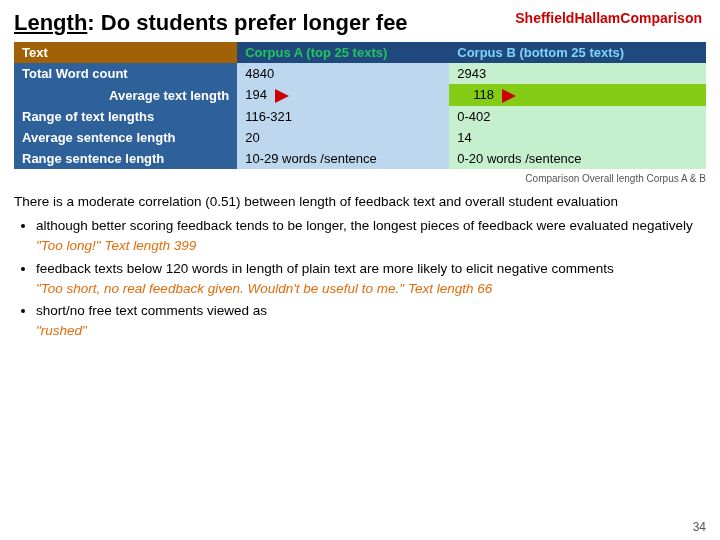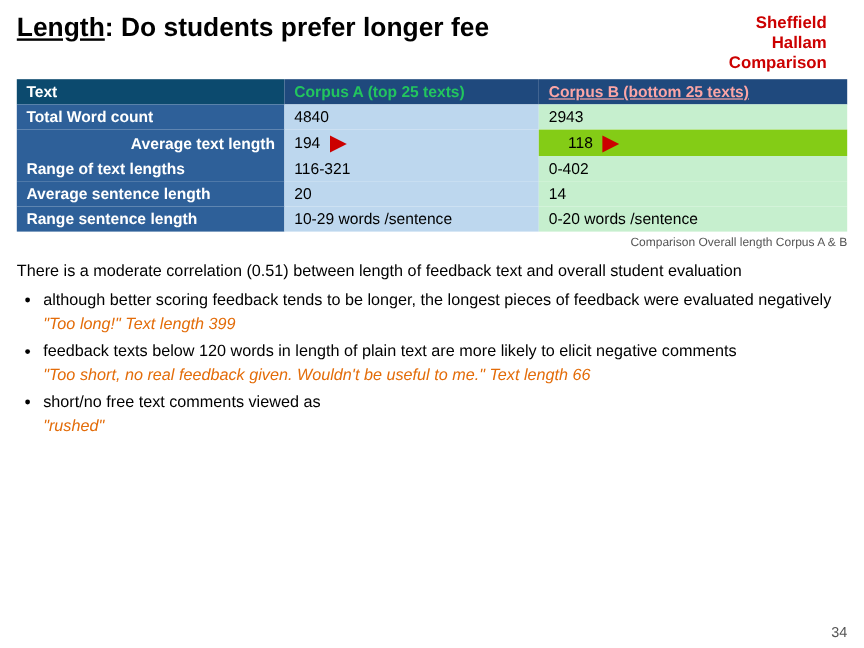--- a/index.html
+++ b/index.html
@@ -11,36 +11,36 @@
       font-size: 13px;
       overflow: hidden;
       position: relative;
     }
 
     
     #header {
       display: flex;
       align-items: flex-start;
       justify-content: space-between;
-      padding: 10px 31px 6px 14px;
+      padding: 10px 18px 6px 14px;
     }
     #title {
       font-size: 22px;
       font-weight: bold;
       color: #000;
       line-height: 1.2;
     }
     #title span.length-word {
       text-decoration: underline;
     }
 
     
     #logo-area {
       display: flex;
-      flex-direction: column;
+      flex-direction: row;
       align-items: flex-end;
       min-width: 110px;
     }
     .logo-sheffield {
       color: #cc0000;
       font-weight: bold;
       font-size: 14px;
       line-height: 1.2;
     }
     .logo-hallam {
@@ -151,23 +151,23 @@
     <div class="logo-sheffield">Sheffield</div>
     <div class="logo-hallam">Hallam</div>
     <div class="logo-university">Comparison</div>
   </div>
 </div>
 
 <div id="table-container">
   <table>
     <tbody id="table-body">
     <tr>
-          <td class="col-label" style="background: #0c4a6e;">Text</td>
+          <td class="col-label" style="background: #a16207;">Text</td>
           <td class="col-a" style="background: rgb(31, 73, 125); color: #22c55e; font-weight: bold;">Corpus A (top 25 texts)</td>
-          <td class="col-b" style="background: rgb(31, 73, 125); color: #fca5a5; font-weight: bold; text-decoration: underline;">Corpus B (bottom 25 texts)</td>
+          <td class="col-b" style="background: rgb(31, 73, 125); color: #7dd3fc; font-weight: bold;">Corpus B (bottom 25 texts)</td>
         </tr>
         <tr>
           <td class="col-label">Total Word count</td>
           <td class="col-a">4840</td>
           <td class="col-b">2943</td>
         </tr>
         <tr>
           <td class="col-label" style="background: rgb(46, 96, 153); text-align: right;">Average text length</td>
           <td class="col-a" style="background: rgb(189, 215, 238);">194<span class="arrow-red"></span></td>
           <td class="col-b" style="background: #84cc16; padding-left: 24px;">118<span class="arrow-red"></span></td>

